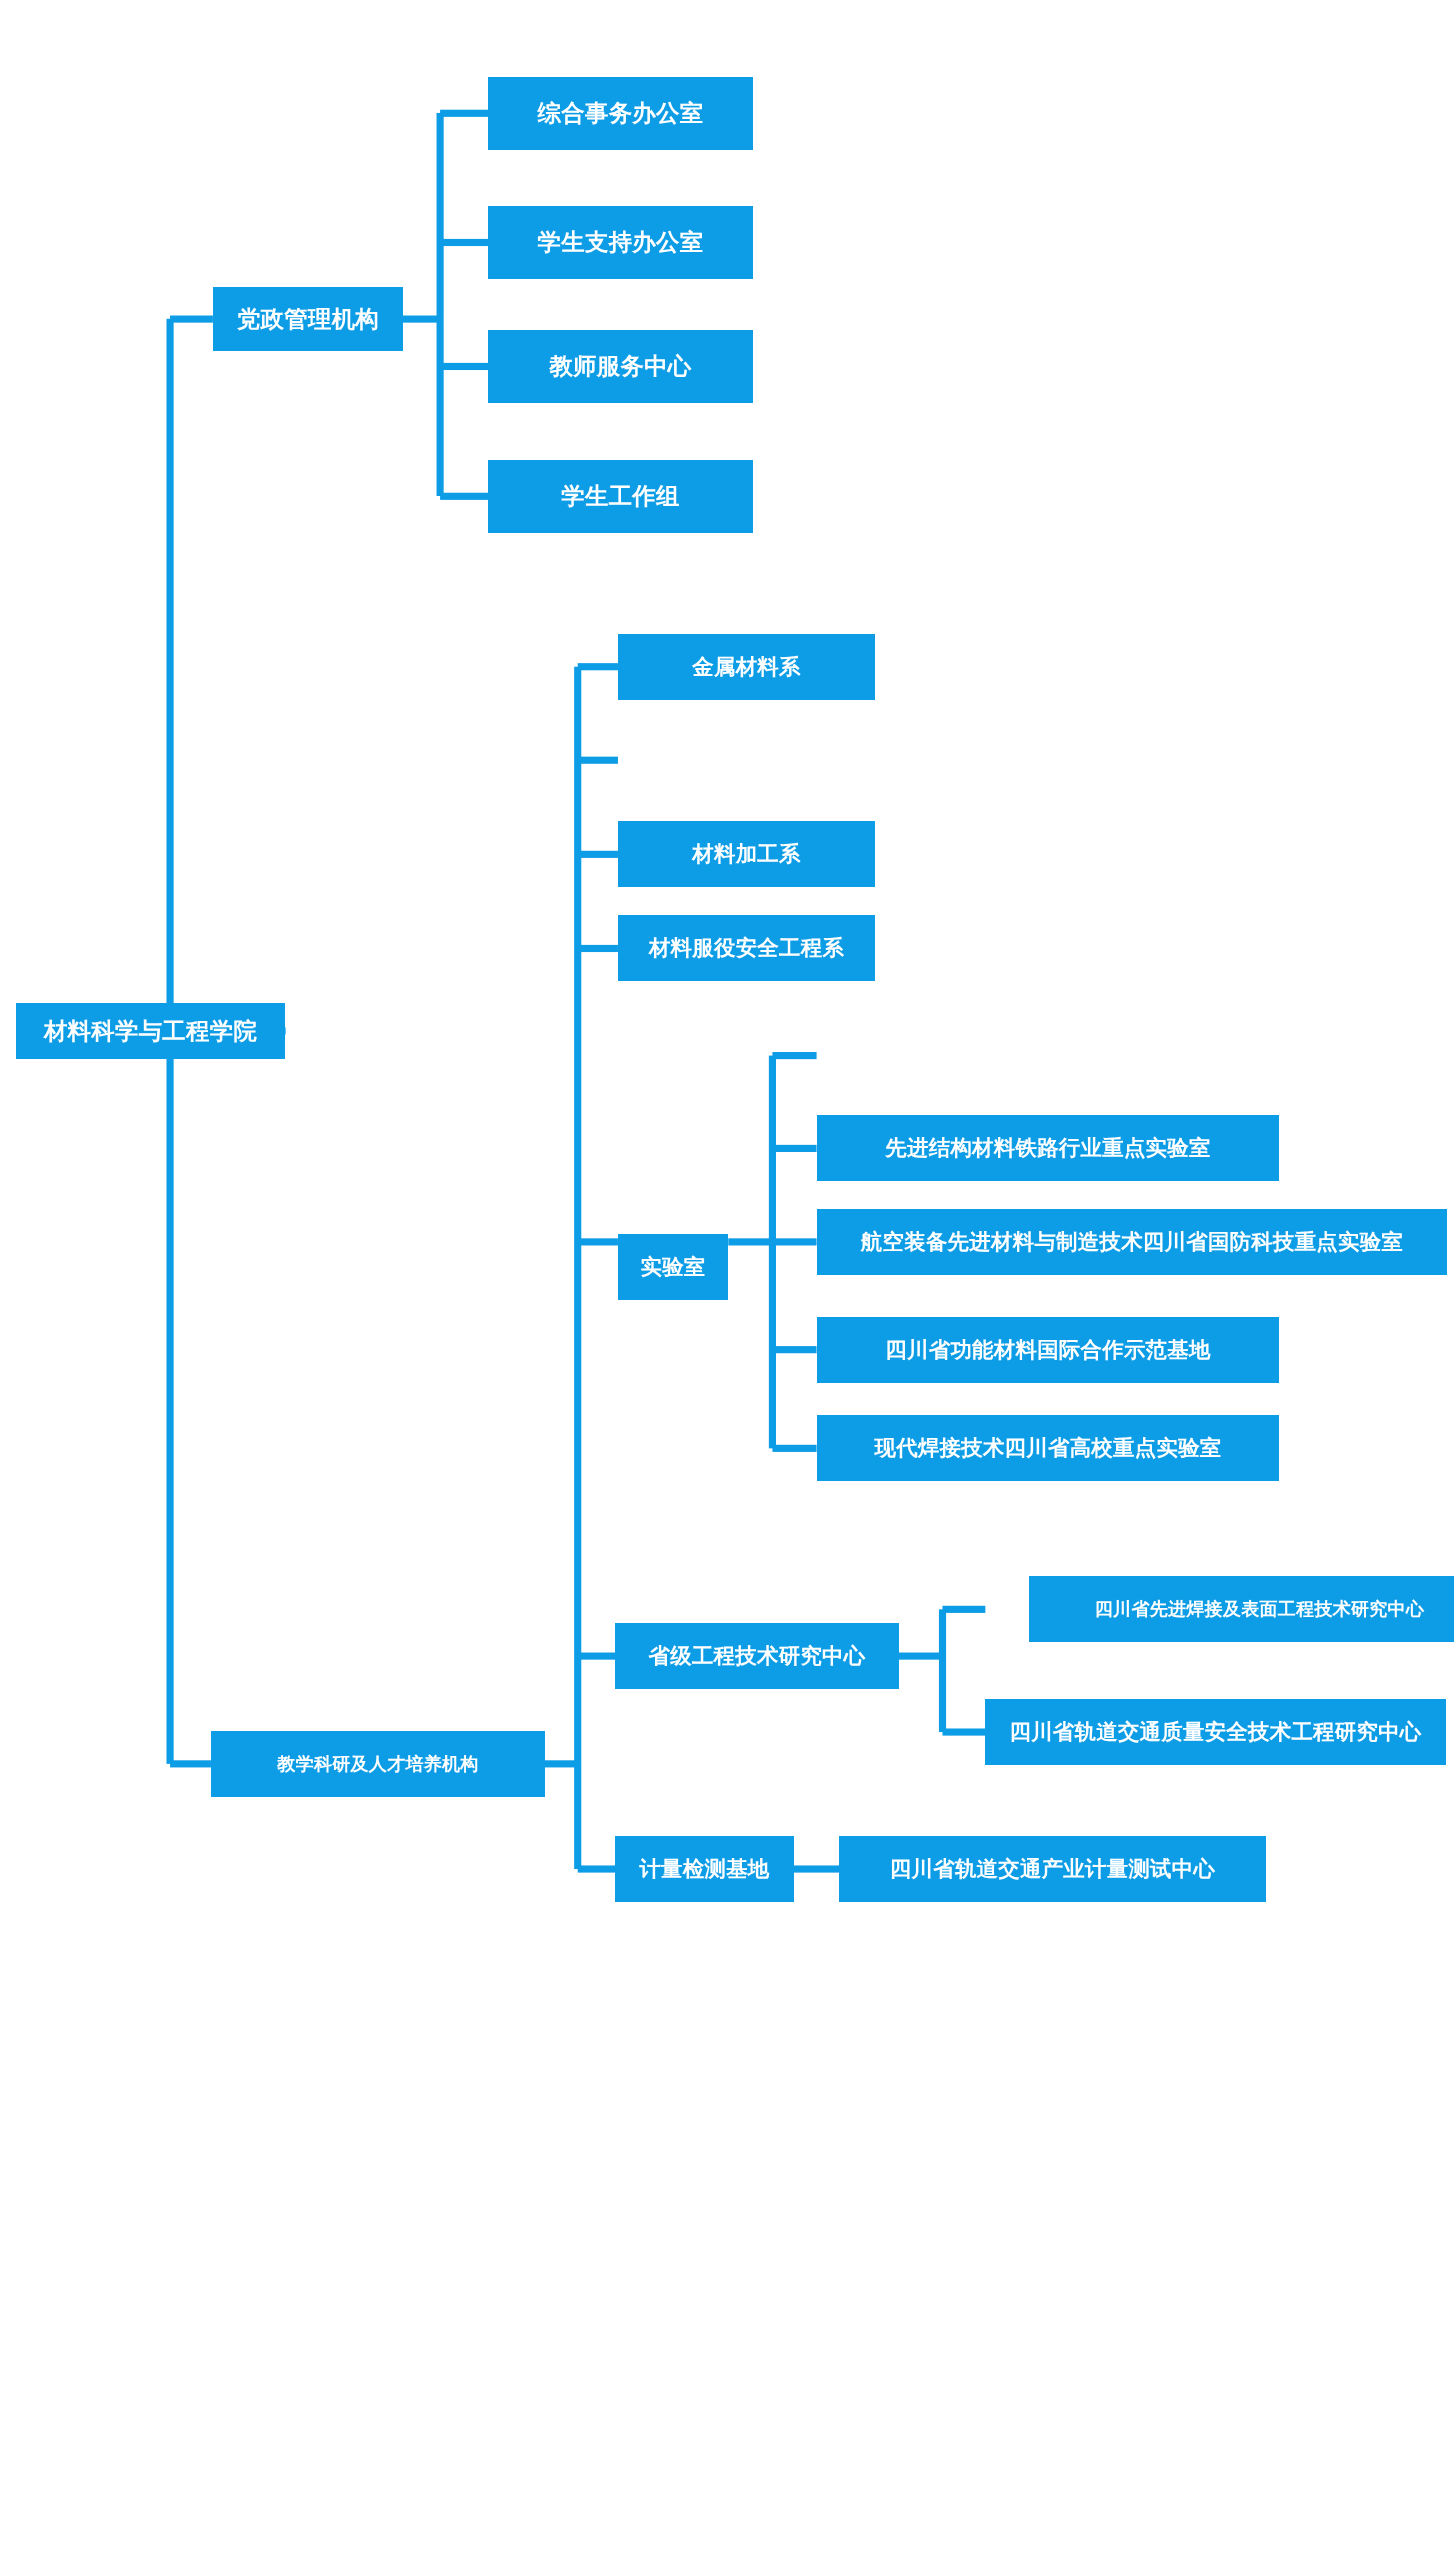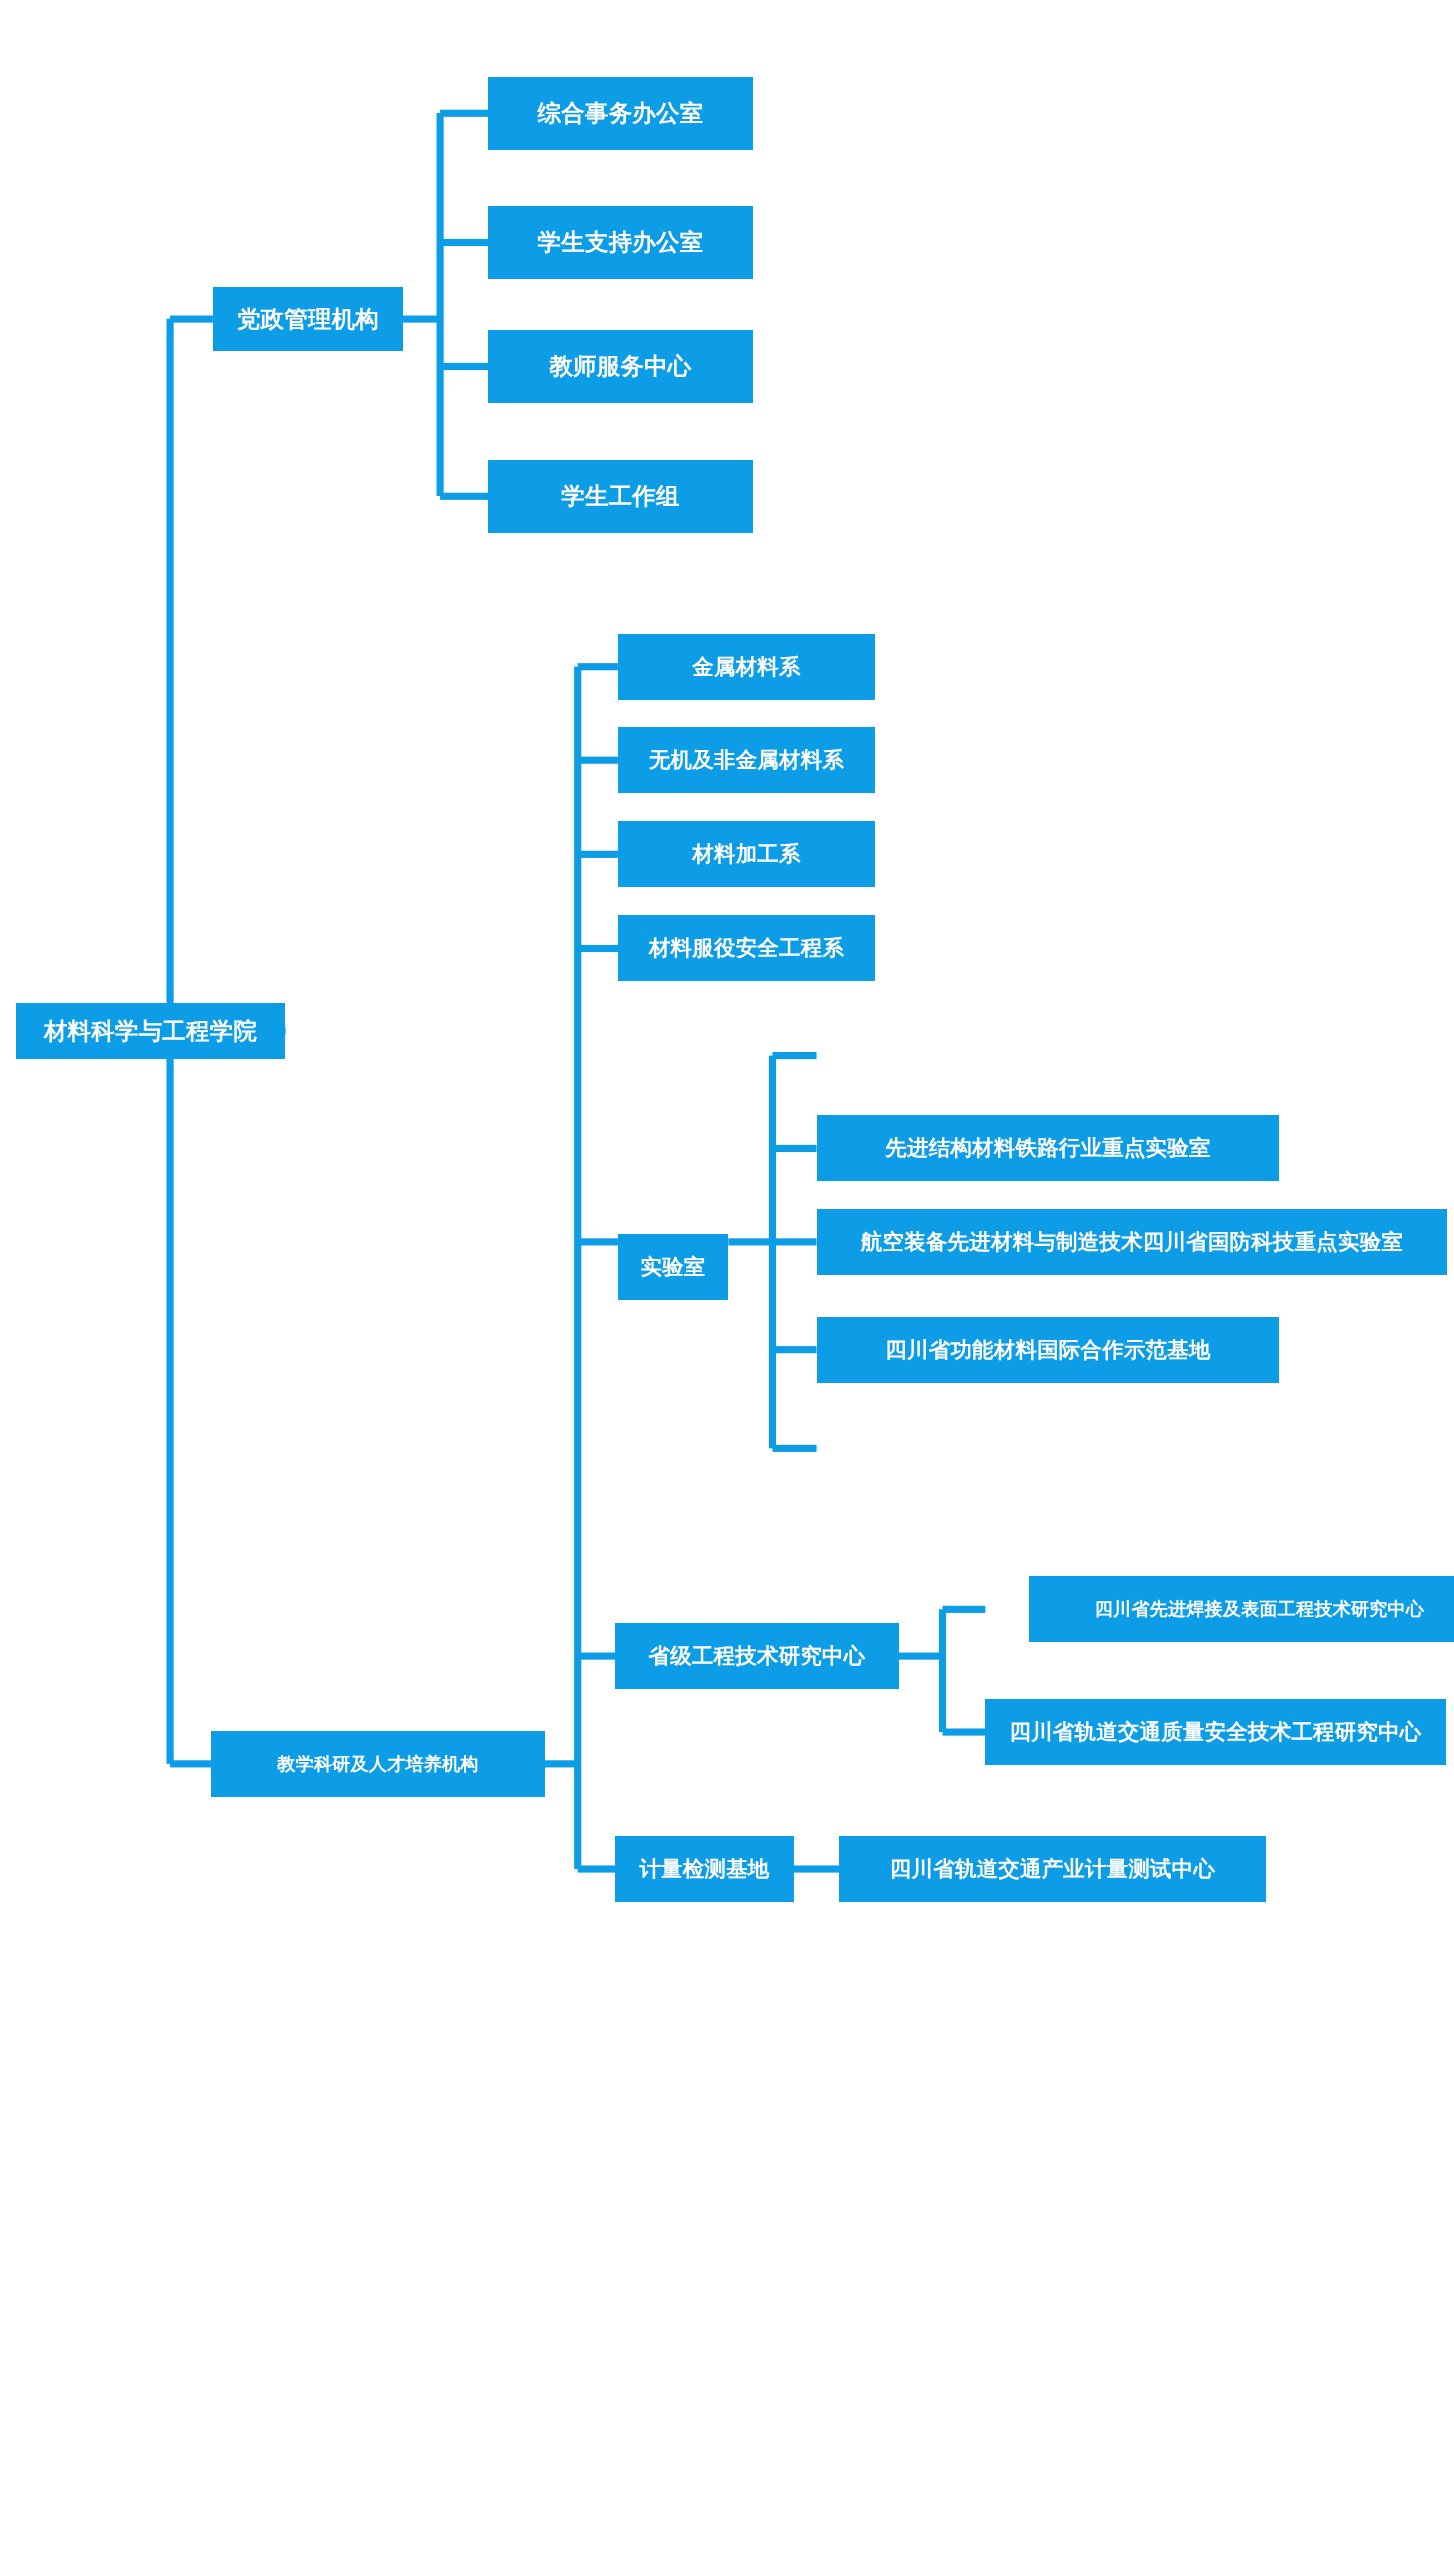--- a/index.html
+++ b/index.html
@@ -101,40 +101,40 @@
     </div>
     <div class="node" style="left: 488px; top: 460px; width: 265px; height: 73px; font-size: 23.4px; background: rgb(13, 156, 230); color: rgb(255, 255, 255);">
       <span>学生工作组</span>
     </div>
     <div class="node" style="left: 211px; top: 1731px; width: 334px; height: 66px; font-size: 18px; background: rgb(13, 156, 230); color: rgb(255, 255, 255);">
       <span>教学科研及人才培养机构</span>
     </div>
     <div class="node" style="left: 618px; top: 634px; width: 257px; height: 66px; font-size: 21.4px; background: rgb(13, 156, 230); color: rgb(255, 255, 255);">
       <span>金属材料系</span>
     </div>
-    <div class="node" style="left: 618px; top: 727px; width: 257px; height: 66px; font-size: 21.4px; background: rgb(13, 156, 230); color: rgb(255, 255, 255);">
-      <span>无机及非金属材料系</span>
-    </div>
     <div class="node" style="left: 618px; top: 821px; width: 257px; height: 66px; font-size: 21.4px; background: rgb(13, 156, 230); color: rgb(255, 255, 255);">
       <span>材料加工系</span>
     </div>
     <div class="node" style="left: 618px; top: 915px; width: 257px; height: 66px; font-size: 21.4px; background: rgb(13, 156, 230); color: rgb(255, 255, 255);">
       <span>材料服役安全工程系</span>
     </div>
     <div class="node" style="left: 618px; top: 1234px; width: 110px; height: 66px; font-size: 21.4px; background: rgb(13, 156, 230); color: rgb(255, 255, 255);">
       <span>实验室</span>
     </div>
     <div class="node" style="left: 817px; top: 1115px; width: 462px; height: 66px; font-size: 21.4px; background: rgb(13, 156, 230); color: rgb(255, 255, 255);">
       <span>先进结构材料铁路行业重点实验室</span>
     </div>
     <div class="node" style="left: 817px; top: 1209px; width: 630px; height: 66px; font-size: 21.4px; background: rgb(13, 156, 230); color: rgb(255, 255, 255);">
       <span>航空装备先进材料与制造技术四川省国防科技重点实验室</span>
     </div>
     <div class="node" style="left: 817px; top: 1317px; width: 462px; height: 66px; font-size: 21.4px; background: rgb(13, 156, 230); color: rgb(255, 255, 255);">
       <span>四川省功能材料国际合作示范基地</span>
+    </div>
+    <div class="node" style="left: 817px; top: 1415px; width: 462px; height: 66px; font-size: 21.4px; background: rgb(13, 156, 230); color: rgb(255, 255, 255);">
+      <span>现代焊接技术四川省高校重点实验室</span>
     </div>
     <div class="node" style="left: 615px; top: 1623px; width: 284px; height: 66px; font-size: 21.4px; background: rgb(13, 156, 230); color: rgb(255, 255, 255);">
       <span>省级工程技术研究中心</span>
     </div>
     <div class="node" style="left: 985px; top: 1576px; width: 461px; height: 66px; font-size: 18px; background: rgb(13, 156, 230); color: rgb(255, 255, 255); margin-left: 44px;">
       <span>四川省先进焊接及表面工程技术研究中心</span>
     </div>
     <div class="node" style="left: 985px; top: 1699px; width: 461px; height: 66px; font-size: 21.4px; background: rgb(13, 156, 230); color: rgb(255, 255, 255);">
       <span>四川省轨道交通质量安全技术工程研究中心</span>
     </div>

